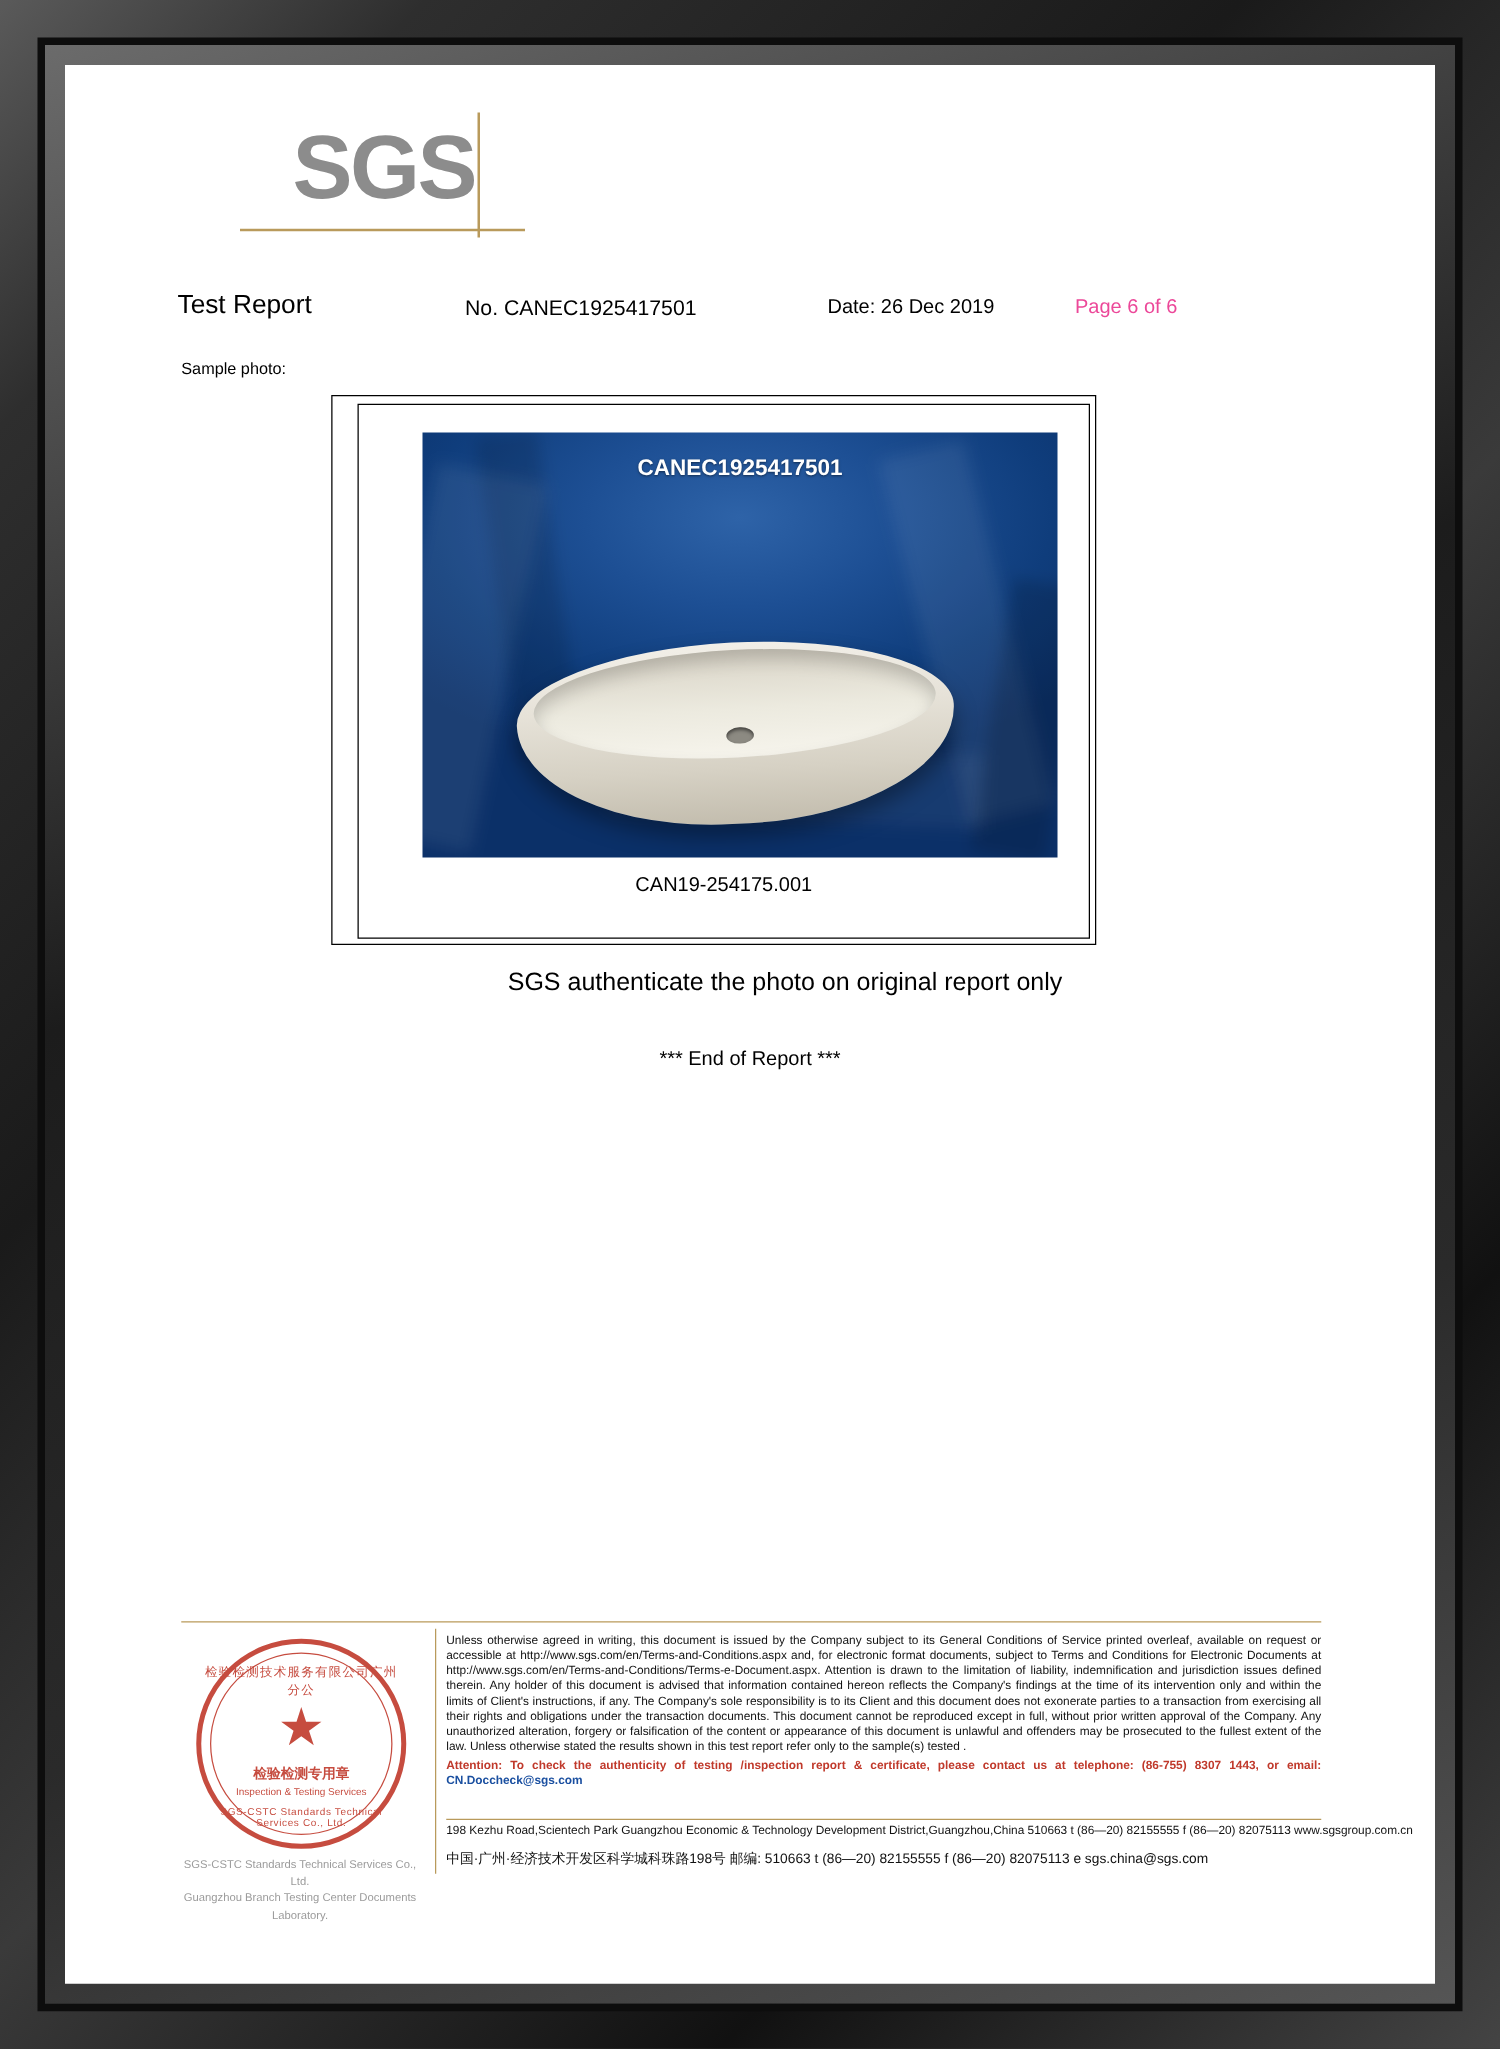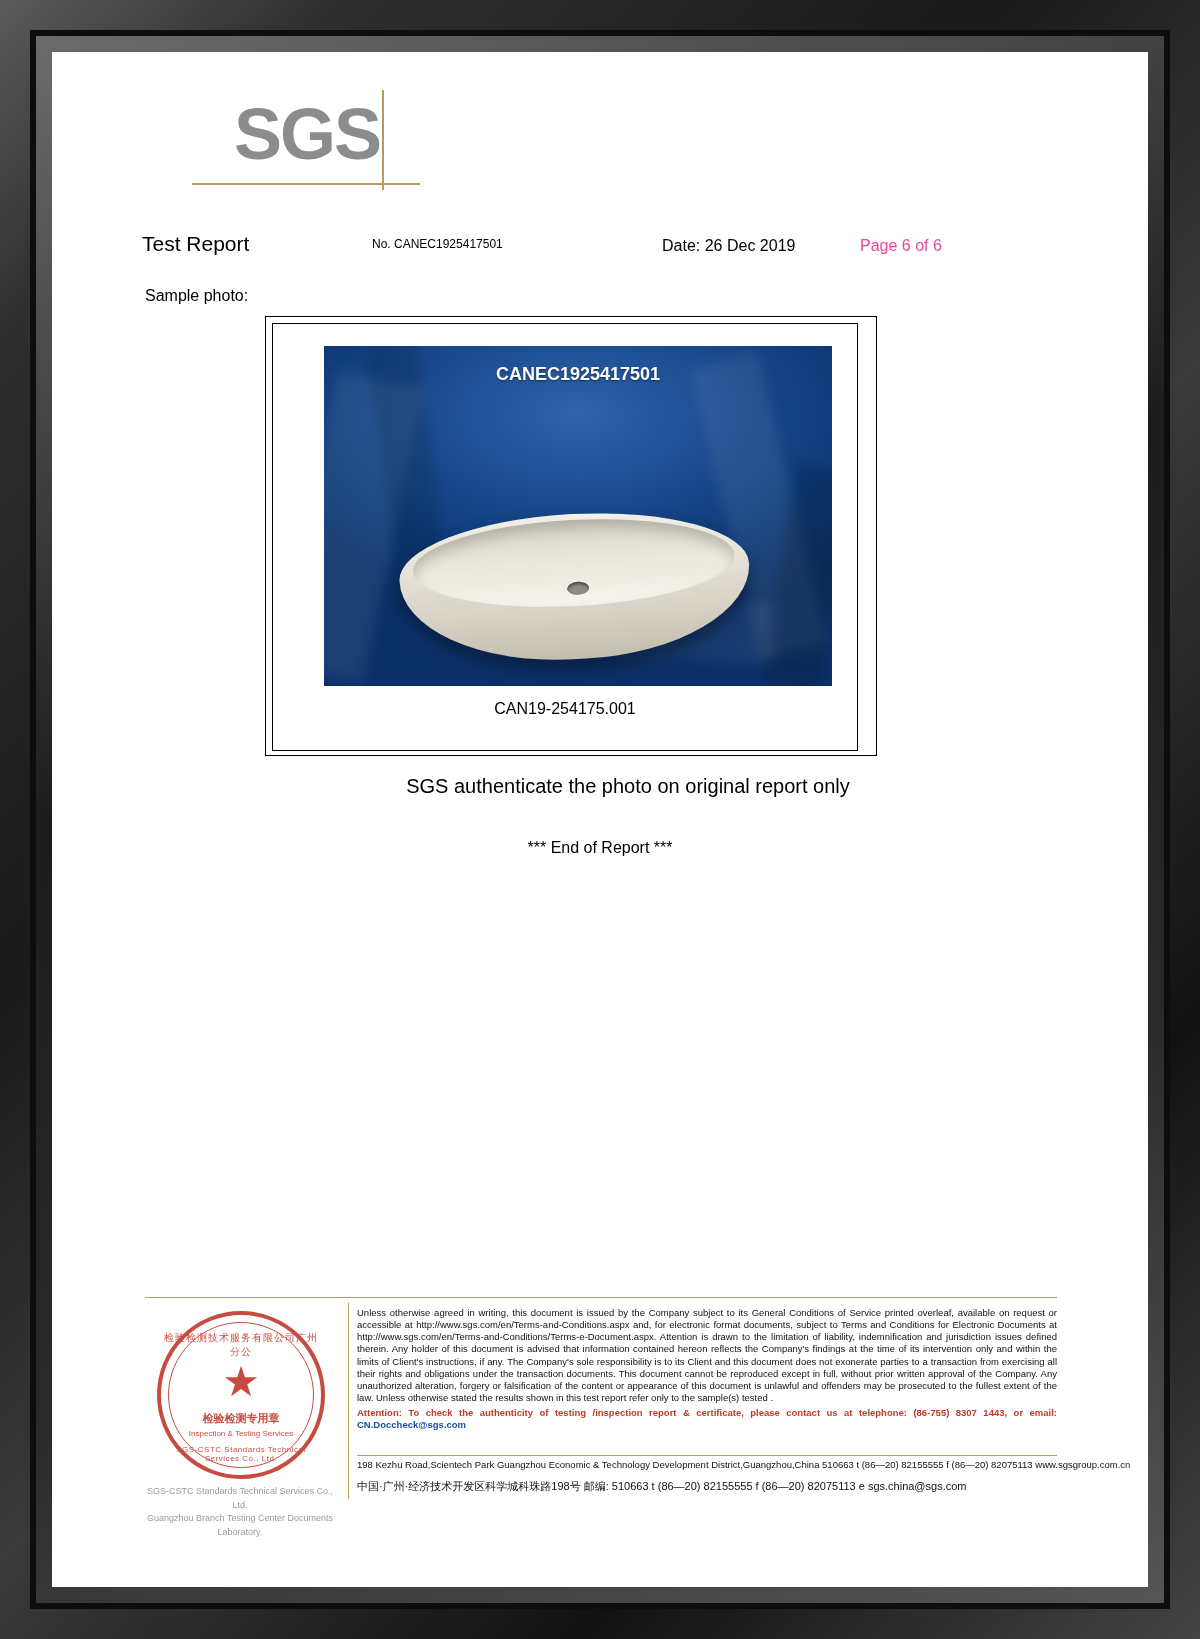--- a/index.html
+++ b/index.html
@@ -89,21 +89,21 @@
     left: 90px;
     top: 0;
     font-size: 21px;
     font-weight: normal;
     color: #000;
   }
   .hdr .rpt-no {
     position: absolute;
     left: 320px;
     top: 5px;
-    font-size: 12px;
+    font-size: 17px;
     color: #000;
   }
   .hdr .rpt-date {
     position: absolute;
     left: 610px;
     top: 5px;
     font-size: 16px;
     color: #000;
   }
   .hdr .rpt-page {
@@ -111,38 +111,38 @@
     left: 808px;
     top: 5px;
     font-size: 16px;
     color: #ec4899;
   }
 
   .sample-label {
     position: absolute;
     left: 93px;
     top: 235px;
-    font-size: 16px;
+    font-size: 13px;
     color: #000;
   }
 
   
   .photo-box {
     position: absolute;
     left: 213px;
     top: 264px;
     width: 612px;
     height: 440px;
     border: 1px solid #000;
     background: #fff;
     box-sizing: border-box;
   }
   .photo-inner {
     position: absolute;
-    left: 6px; top: 6px;
+    left: 20px; top: 6px;
     width: 586px; height: 428px;
     border: 1px solid #000;
     box-sizing: border-box;
   }
   .photo {
     position: absolute;
     left: 51px;
     top: 22px;
     width: 508px;
     height: 340px;

